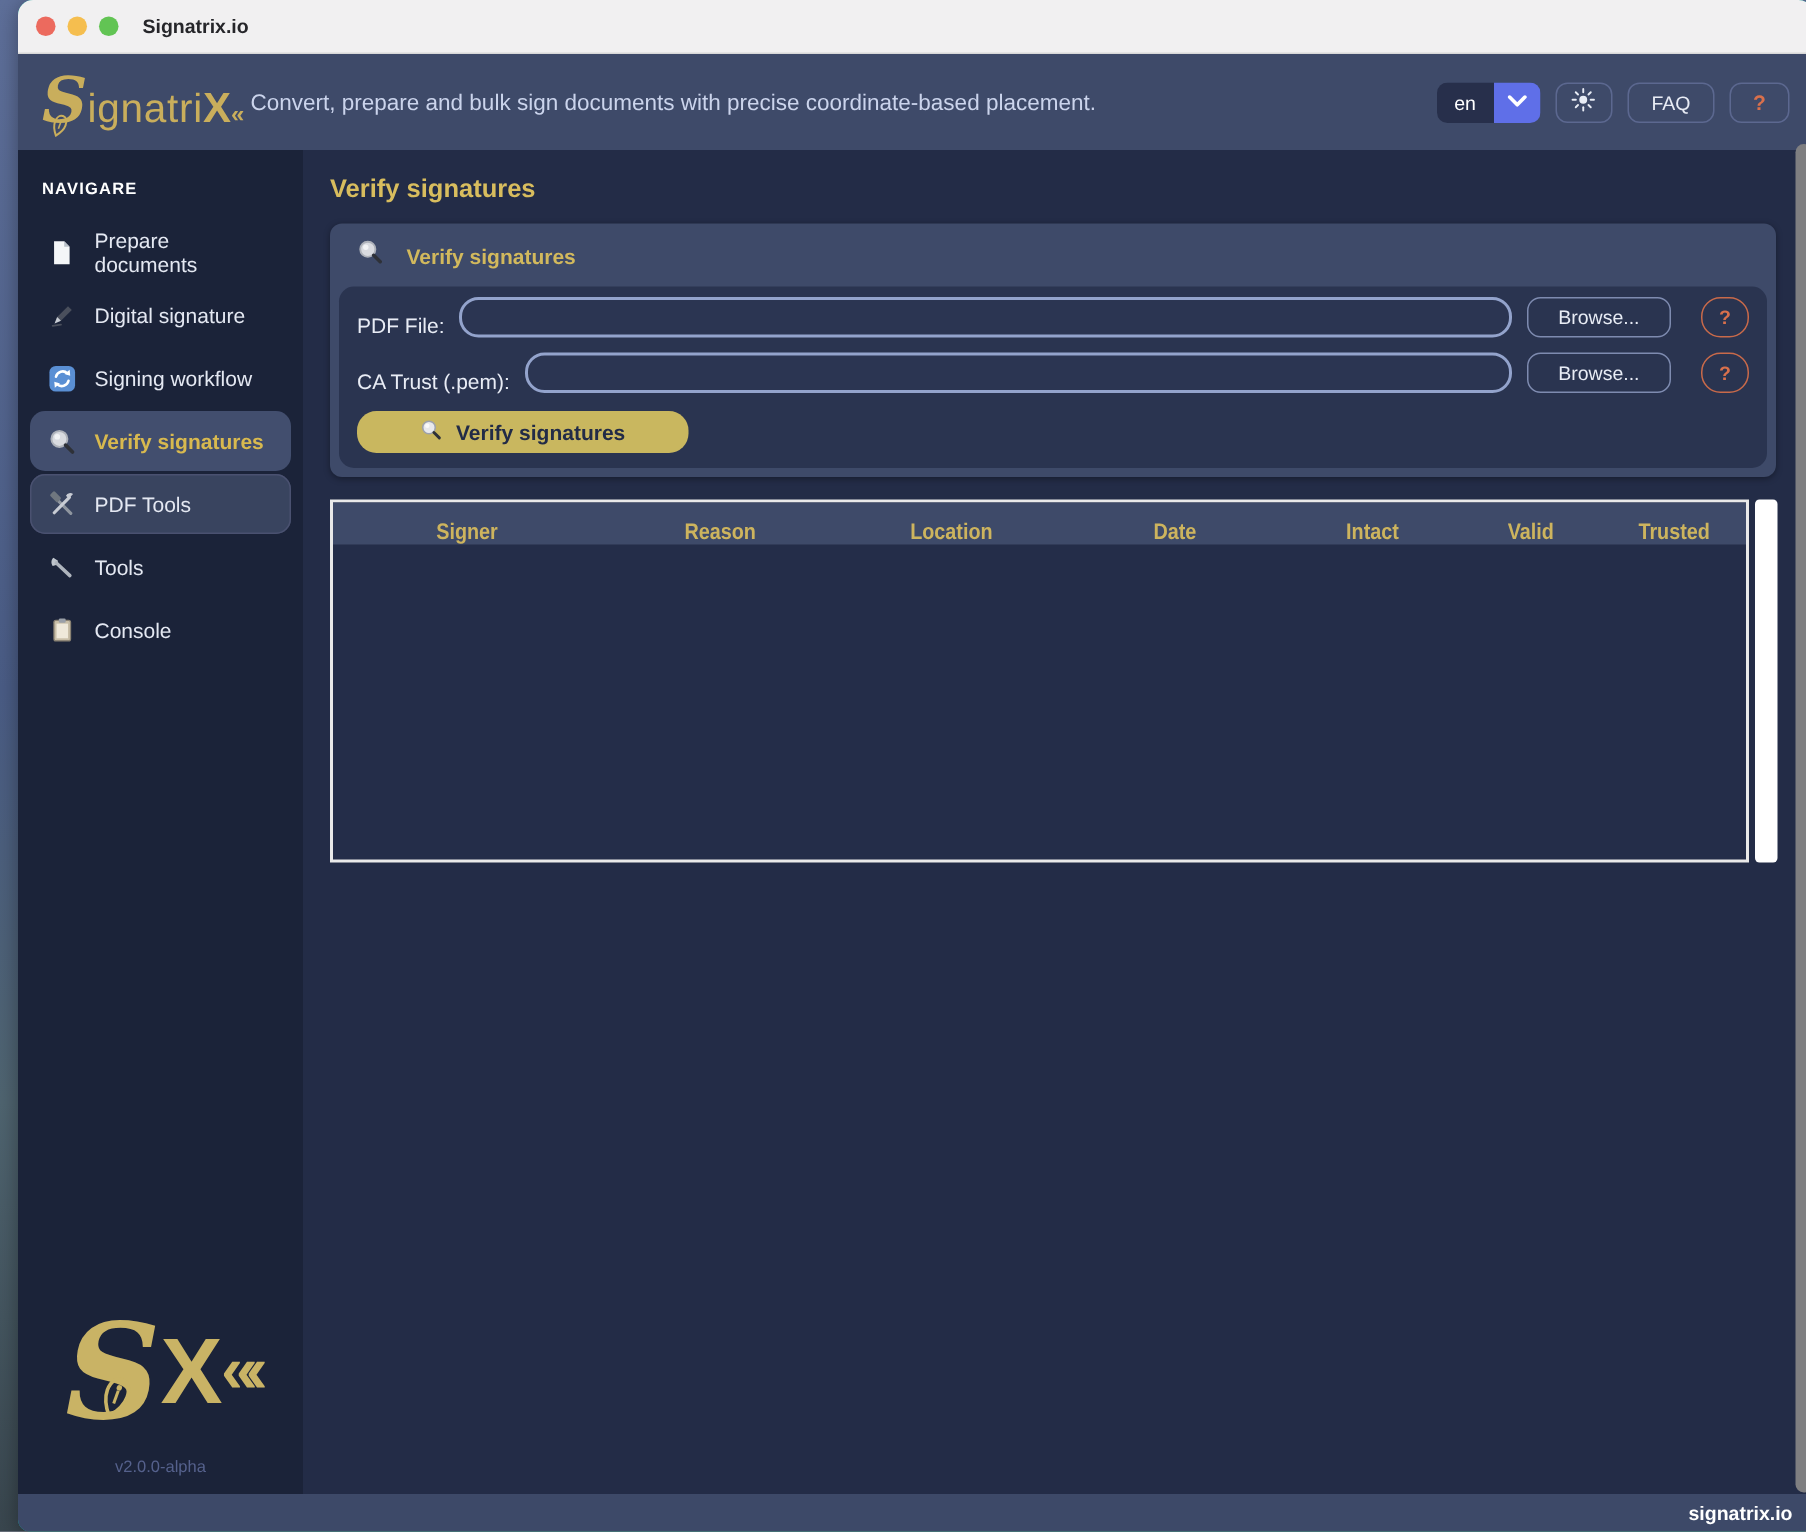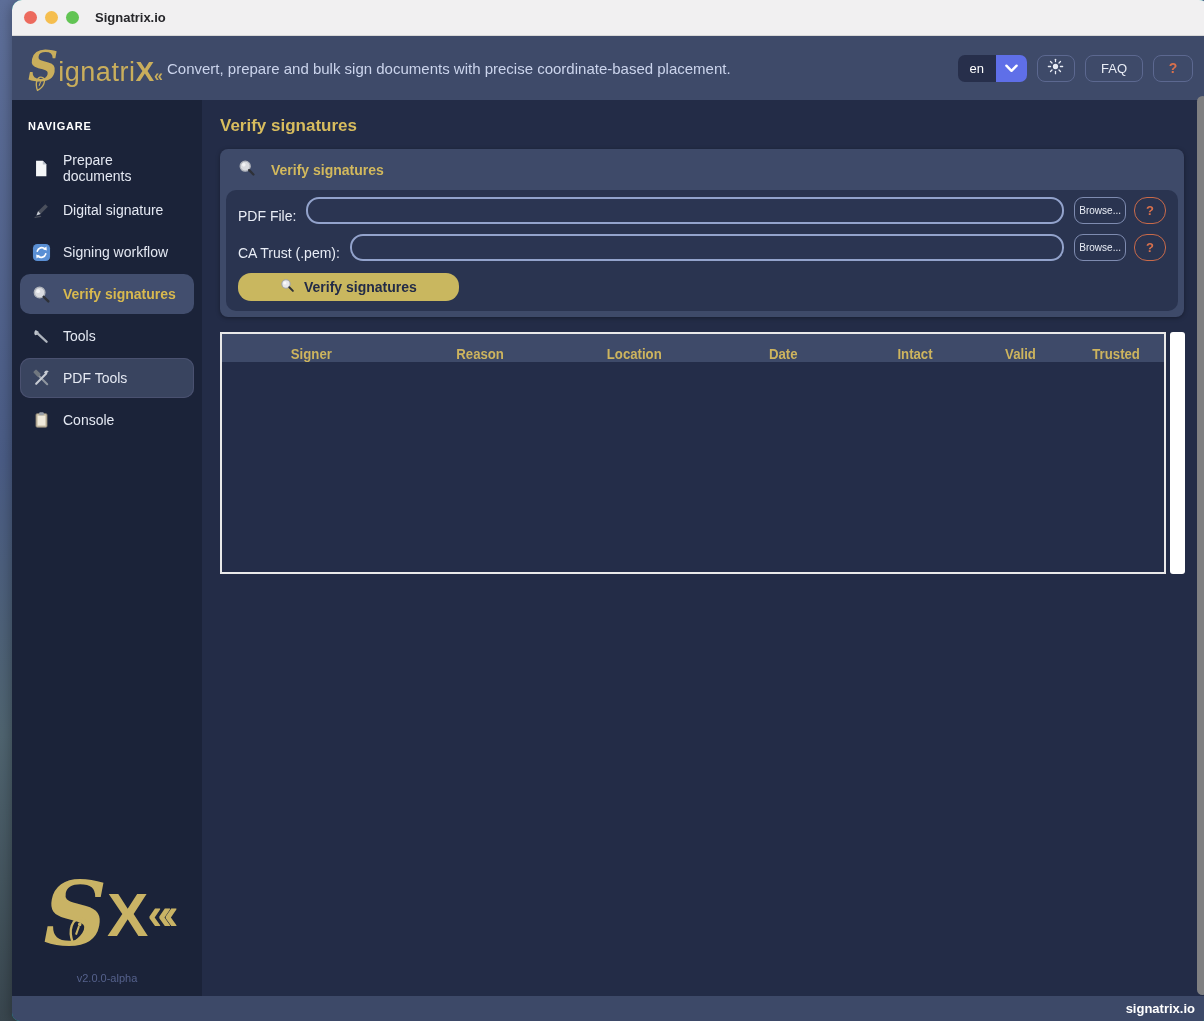--- a/index.html
+++ b/index.html
@@ -66,21 +66,21 @@
   .panel { margin:13px 0 0 18px; width:964px; background:#3E4A69; border-radius:8px;
     padding-bottom:6px; box-shadow:0 1px 4px rgba(0,0,0,.35); }
   .panel-head { display:flex; align-items:center; gap:15px; padding:10px 18px 9px; }
   .panel-title { color:#D2B95D; font-weight:bold; font-size:14px; }
   .panel-body { margin:0 6px; background:#2A3450; border-radius:10px; padding:6px 12px; }
   .frow { display:flex; align-items:flex-end; margin-bottom:9px; height:28px; }
   .flabel { color:#E8ECF5; font-size:14px; margin-right:10px; white-space:nowrap; }
   .finput { flex:1; height:27px; background:#2B3552; border:2px solid #93A3CC; border-radius:13px;
     margin-right:10px; color:#E8ECF5; padding:0 11px; font-size:13px; outline:none; font-family:inherit; }
   .browse { height:27px; border:1px solid #7E8BB0; background:transparent; border-radius:9px;
-    color:#E8ECF5; font-size:10px; padding:0 4px; margin-right:8px; cursor:pointer; font-family:inherit; }
+    color:#E8ECF5; font-size:13px; padding:0 20px; margin-right:20px; cursor:pointer; font-family:inherit; }
   .fhelp { width:32px; height:27px; border:1px solid #C96A4A; border-radius:13px; background:transparent;
     color:#D9704C; font-weight:bold; font-size:13px; cursor:pointer; font-family:inherit; }
   .submit { margin:3px 0 4px 0; height:28px; background:#C9B75F; border:none; border-radius:13px;
     color:#222B47; font-weight:bold; font-size:14px; display:inline-flex; align-items:center;
     justify-content:center; gap:9px; padding:0 42px; cursor:pointer; font-family:inherit; }
 
   .table-zone { display:flex; margin:15px 0 0 18px; gap:4px; }
   .sig-table { width:946px; height:242px; border:2px solid #E9E9E9; background:#242D49; }
   .thead { display:flex; height:28px; background:#3E4A69; }
   .th { display:flex; align-items:flex-end; justify-content:center; color:#CDB45E; font-weight:bold; font-size:15px; }
@@ -200,40 +200,40 @@
         <span class="icon-18">
           <svg width="19" height="19" viewBox="0 0 20 20">
               <circle cx="8" cy="8" r="5.6" fill="#D9DBE0" stroke="#AEB2BA" stroke-width="1.4"></circle>
               <circle cx="6.5" cy="6.5" r="2" fill="#F2F3F5"></circle>
               <line x1="12.4" y1="12.4" x2="17.2" y2="17.2" stroke="#2E3138" stroke-width="2.6" stroke-linecap="round"></line>
             </svg>
         </span>
         <span class="nav-item-label">Verify signatures</span>
       </div>
 
-      <div class="nav-item">
-        <span class="icon-18">
-          <svg width="18" height="18" viewBox="0 0 20 20">
-              <path d="M4 3.2 C2.3 4.8 2 7.4 3.5 9.2 L6.6 8.4 7.4 5.3 Z" fill="#BFC5CD"></path>
-              <line x1="6.2" y1="7" x2="16.2" y2="16.4" stroke="#AEB4BD" stroke-width="2.6" stroke-linecap="round"></line>
-            </svg>
-        </span>
-        <span class="nav-item-label">Tools</span>
-      </div>
-
       <div class="nav-item highlighted">
         <span class="icon-18">
           <svg width="19" height="19" viewBox="0 0 20 20">
               <line x1="5" y1="5" x2="16" y2="16" stroke="#8E959F" stroke-width="2.2" stroke-linecap="round"></line>
               <rect x="1.6" y="2.2" width="7.4" height="4.4" rx="1" transform="rotate(45 5.3 4.4)" fill="#70777F"></rect>
               <line x1="15" y1="4.8" x2="4.4" y2="15.6" stroke="#C8CCD4" stroke-width="2.2" stroke-linecap="round"></line>
               <path d="M17.6 2.4 a3.6 3.6 0 0 0-5 1.2 l2 2 z" fill="#C8CCD4"></path>
             </svg>
         </span>
         <span class="nav-item-label">PDF Tools</span>
+      </div>
+
+      <div class="nav-item">
+        <span class="icon-18">
+          <svg width="18" height="18" viewBox="0 0 20 20">
+              <path d="M4 3.2 C2.3 4.8 2 7.4 3.5 9.2 L6.6 8.4 7.4 5.3 Z" fill="#BFC5CD"></path>
+              <line x1="6.2" y1="7" x2="16.2" y2="16.4" stroke="#AEB4BD" stroke-width="2.6" stroke-linecap="round"></line>
+            </svg>
+        </span>
+        <span class="nav-item-label">Tools</span>
       </div>
 
       <div class="nav-item">
         <span class="icon-18">
           <svg width="17" height="18" viewBox="0 0 20 20">
               <rect x="3.5" y="2.5" width="13" height="16" rx="1.5" fill="#C9BFA8" stroke="#8A8273"></rect>
               <rect x="5.5" y="5" width="9" height="11.5" fill="#EFE9DA"></rect>
               <rect x="7.3" y="1" width="5.4" height="3.4" rx="1" fill="#9AA0A8"></rect>
             </svg>
         </span>

